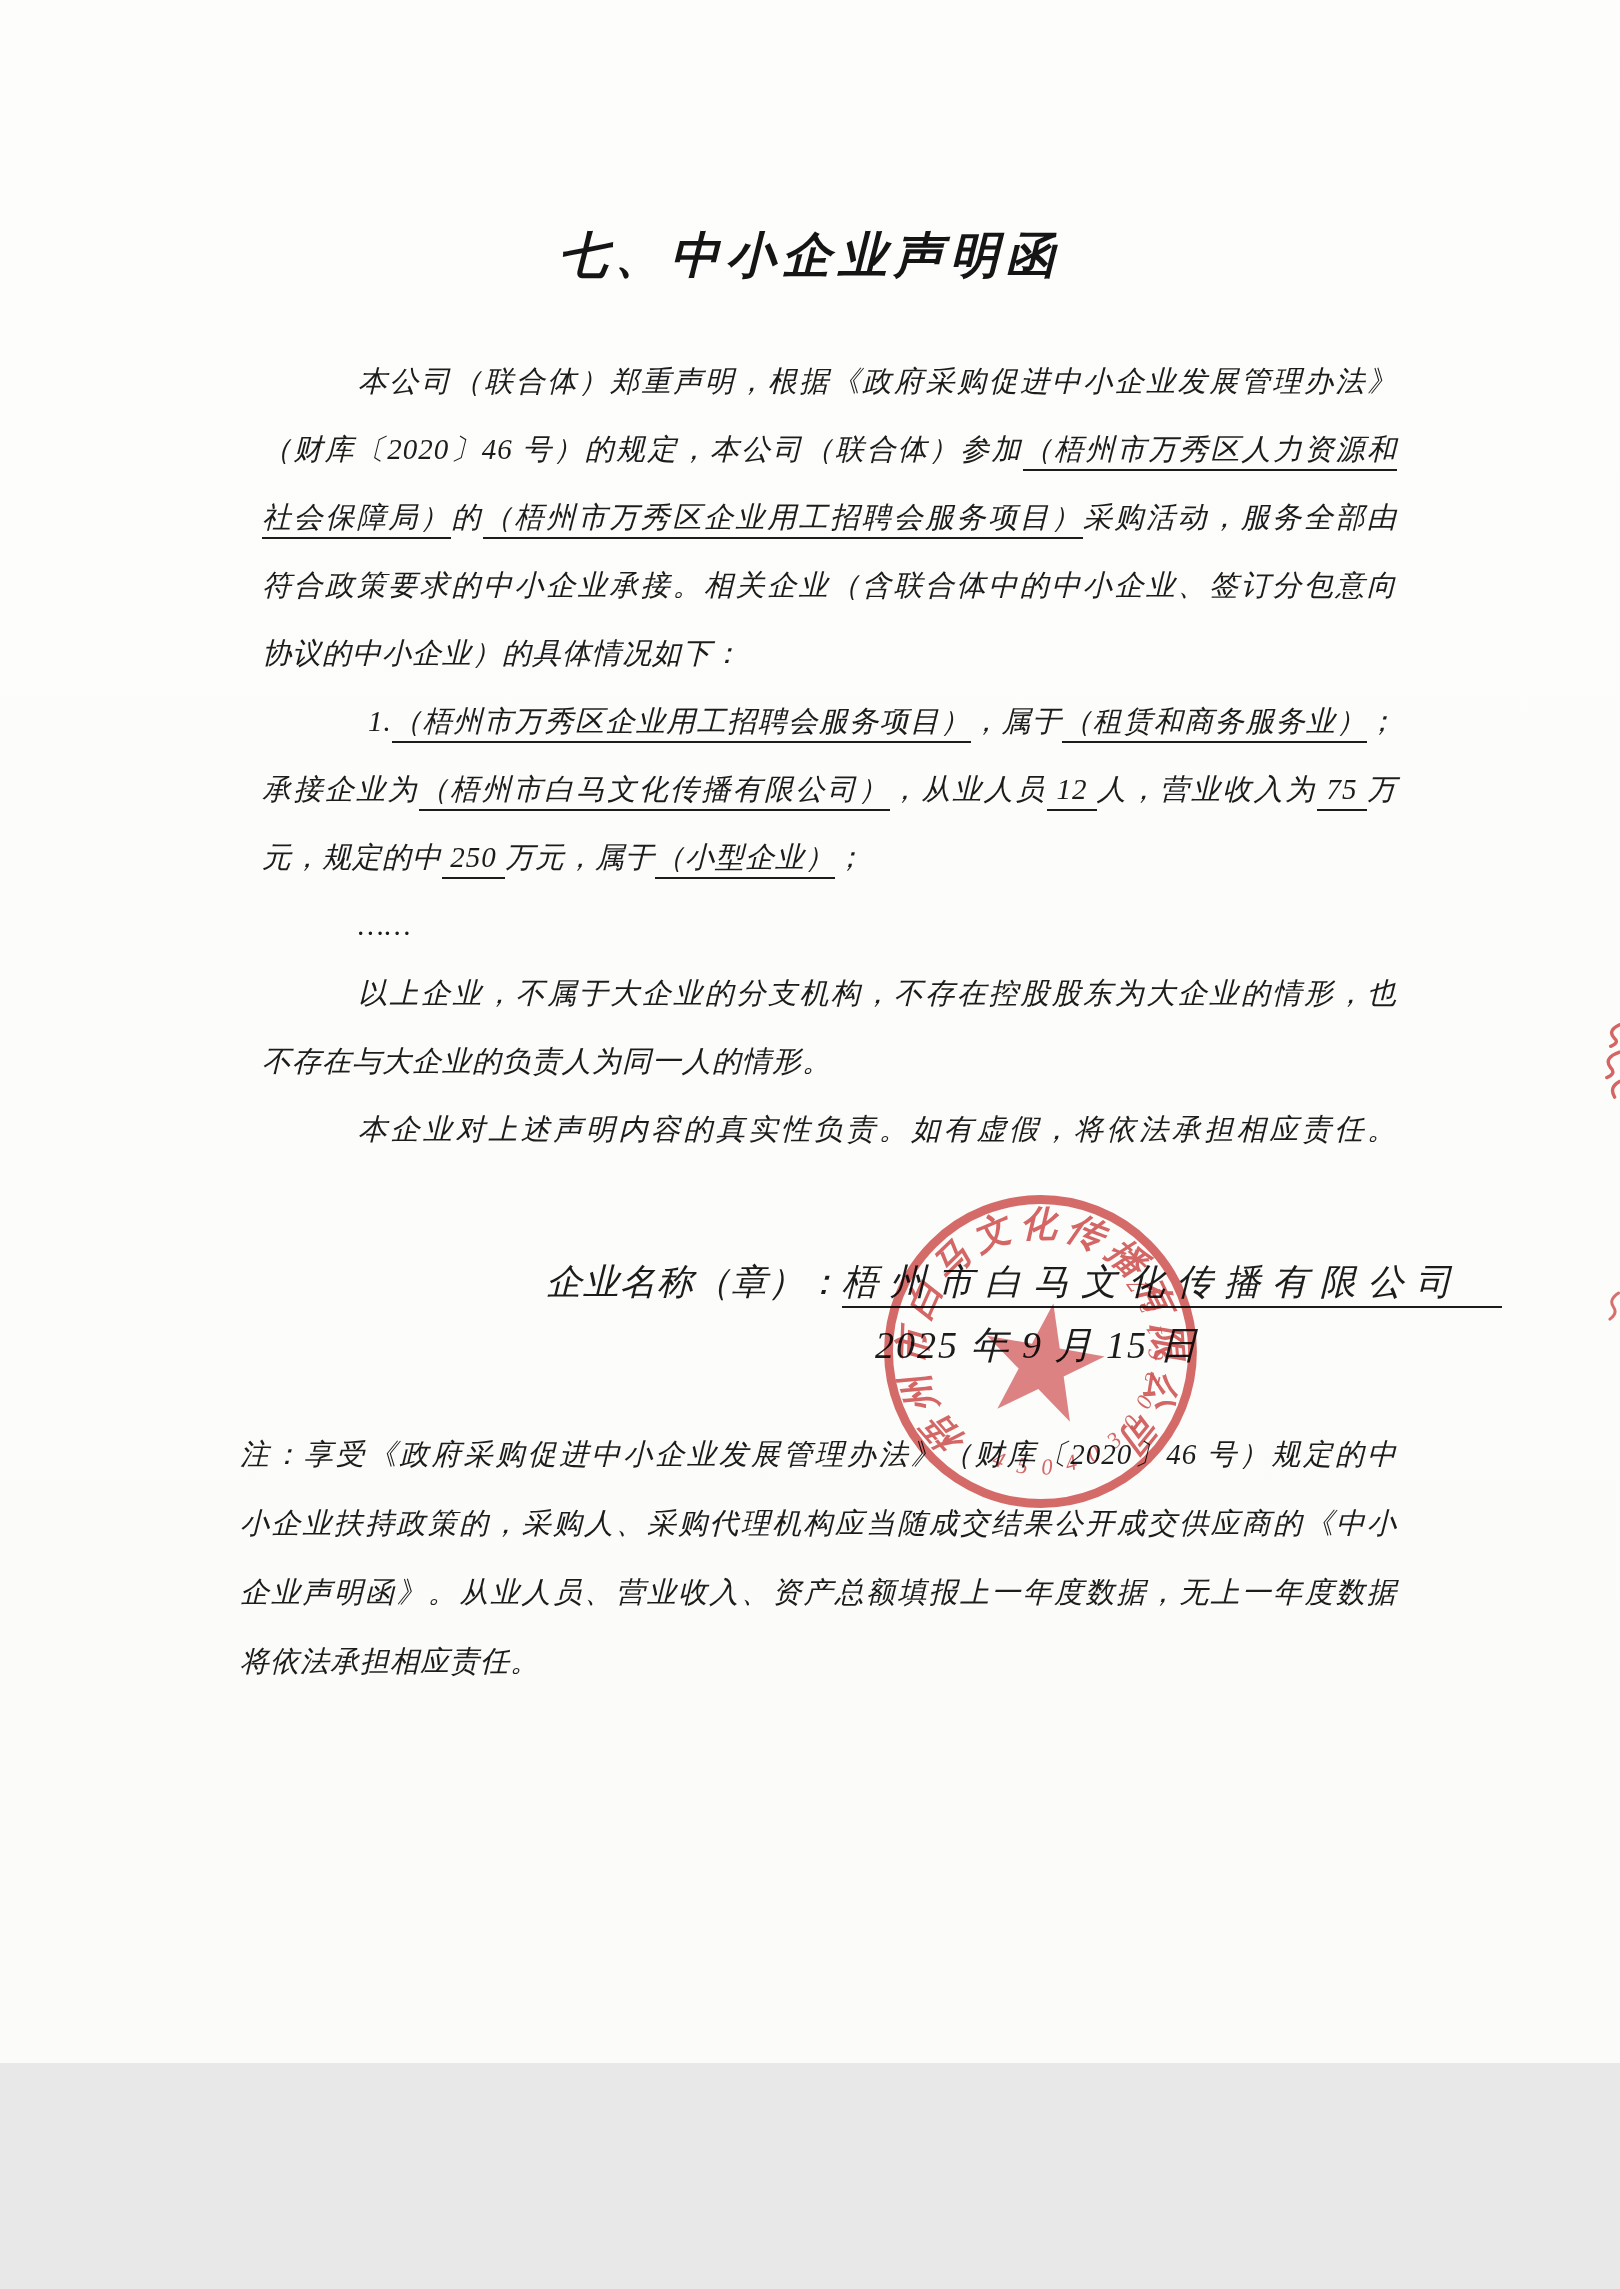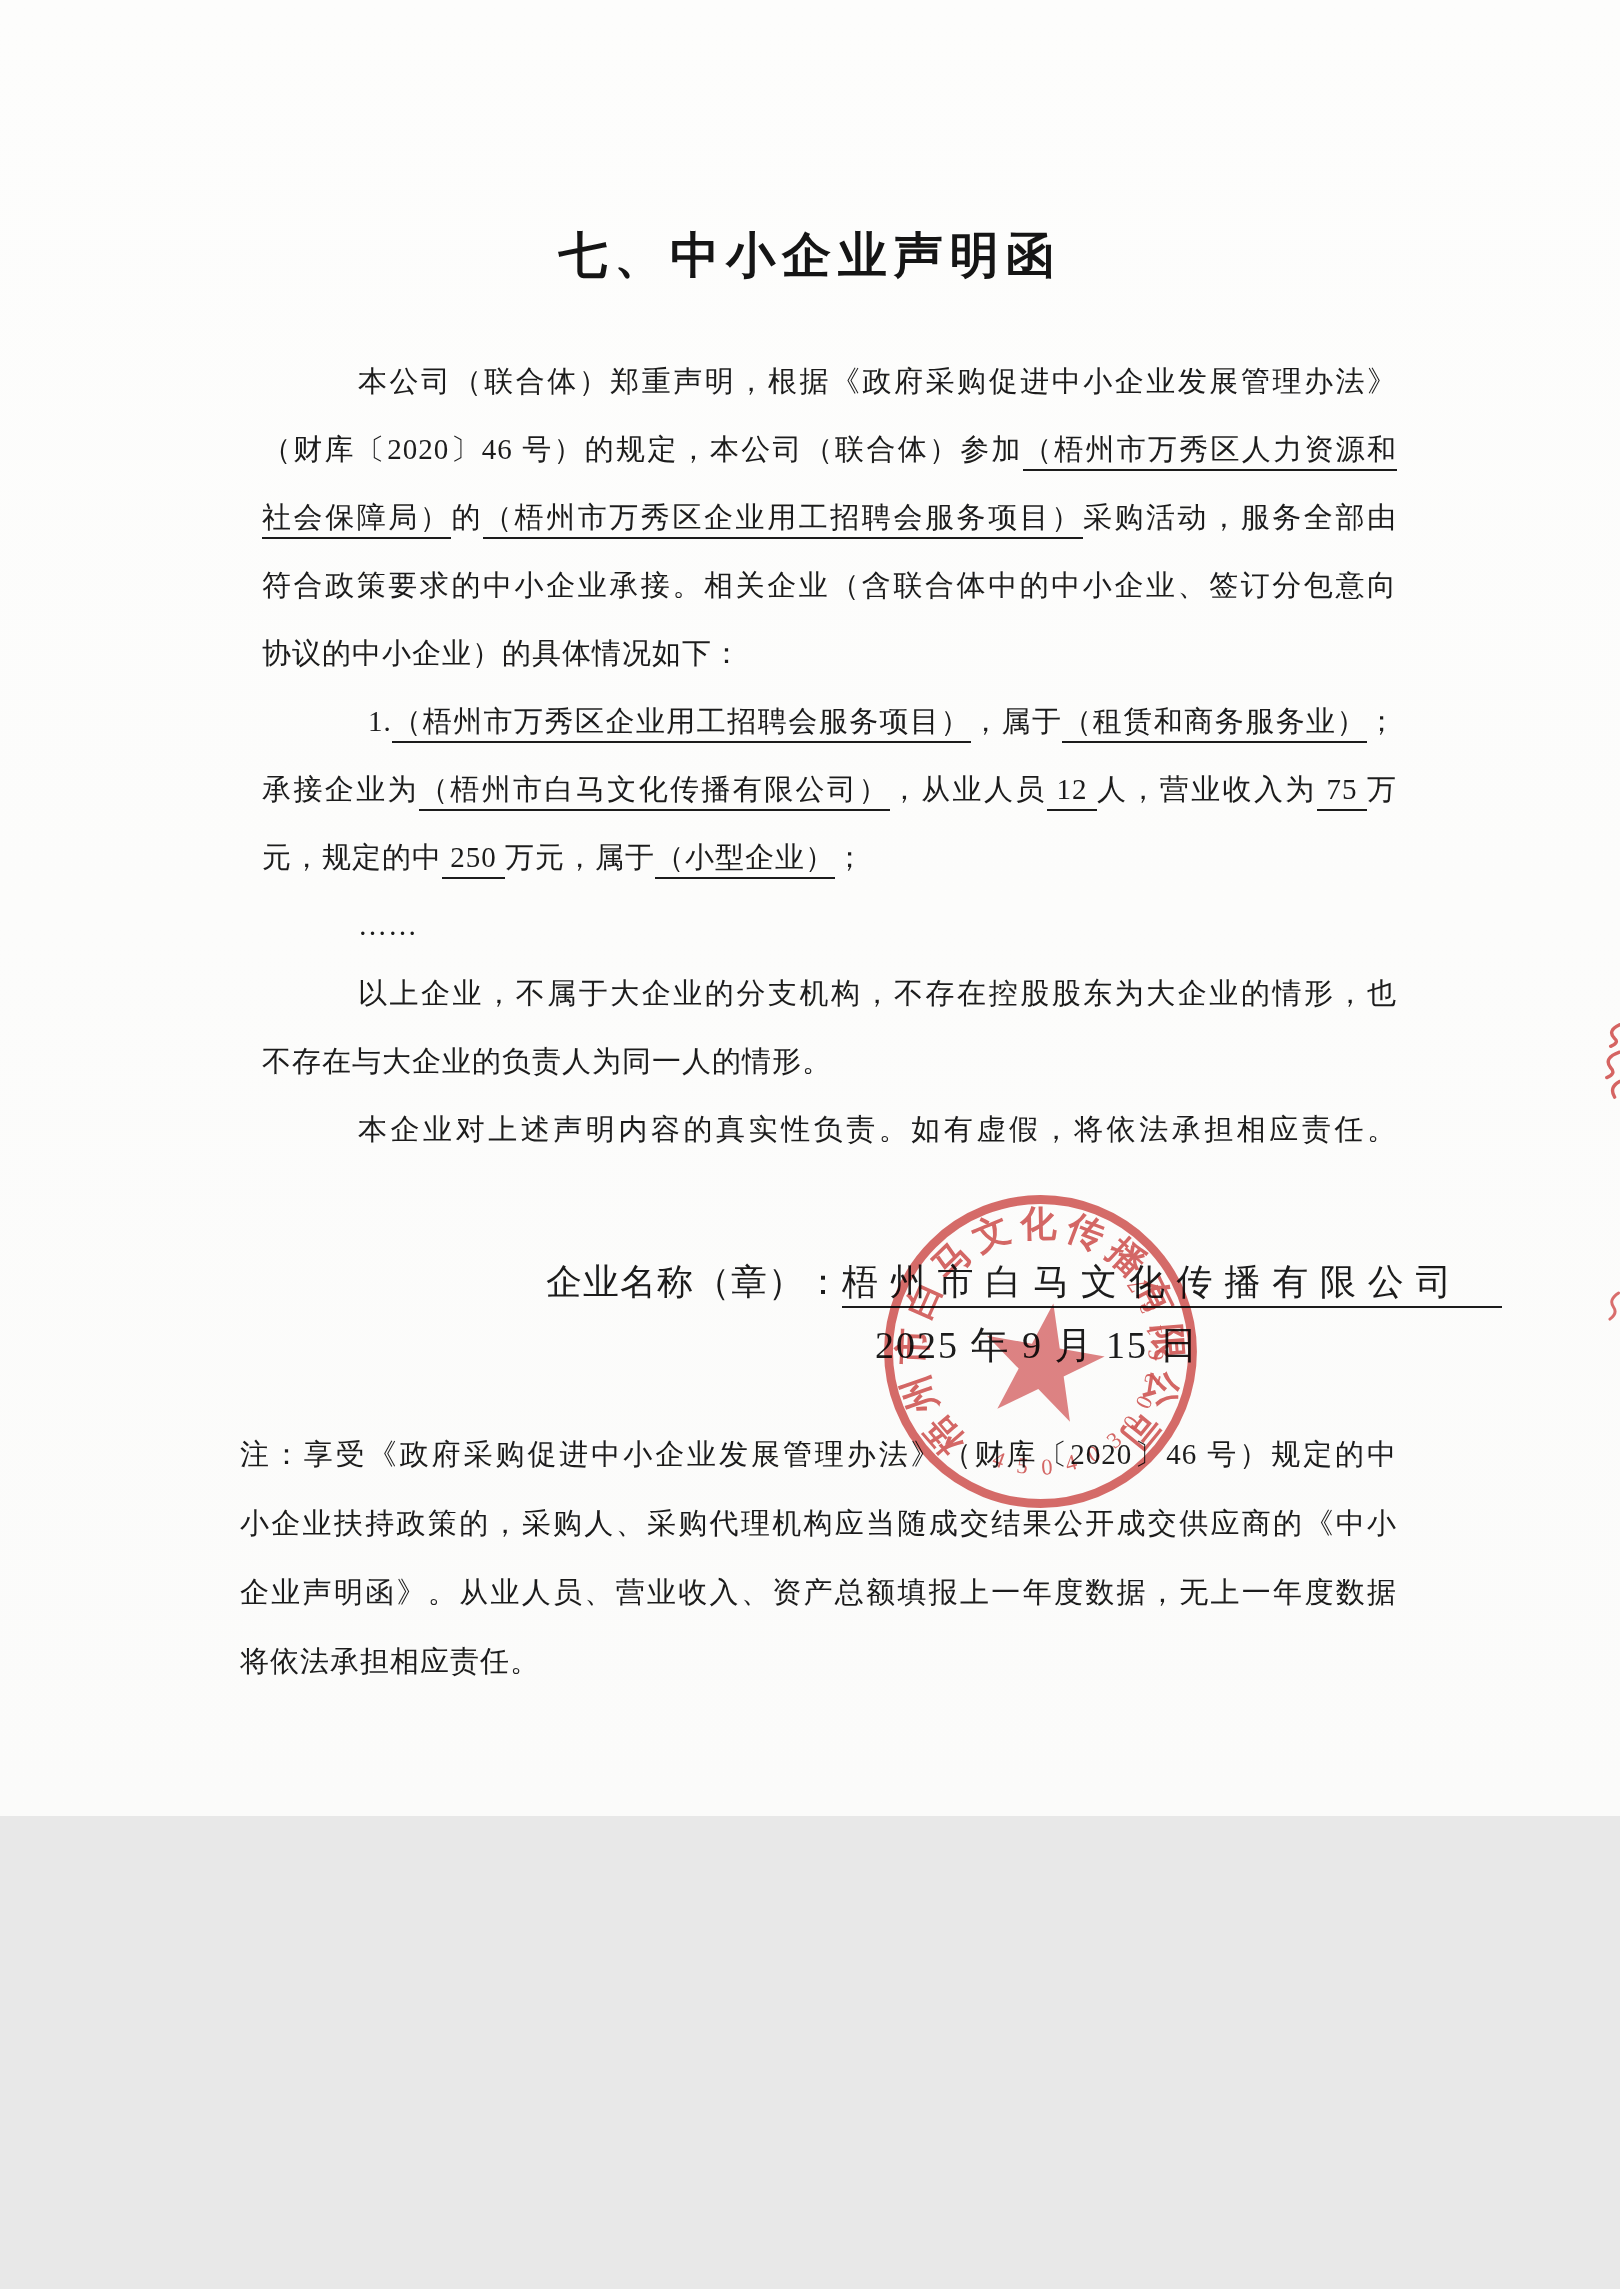--- a/index.html
+++ b/index.html
@@ -1,23 +1,24 @@
 <!DOCTYPE html>
 <html><head>
 <meta charset="utf-8">
 <style>
   html,body{margin:0;padding:0;background:#e8e8e8;}
   .page{
     position:relative;
-    width:1620px;height:1816px;
+    width:1620px;height:2063px;
     margin:0 auto;
     background:linear-gradient(#fdfdfc,#fbfbfa);
     font-family:"Liberation Serif","DejaVu Serif",serif;
     color:#1c1c1c;
     overflow:hidden;
+    font-style:italic;
   }
   .title{
     position:absolute;top:223px;left:0;width:100%;
     text-align:center;
     font-size:49px;font-weight:700;letter-spacing:6.9px;
     color:#151515;
   }
   .bodytext{
     position:absolute;top:347px;left:240px;width:1157px;
     font-size:29px;letter-spacing:1px;

